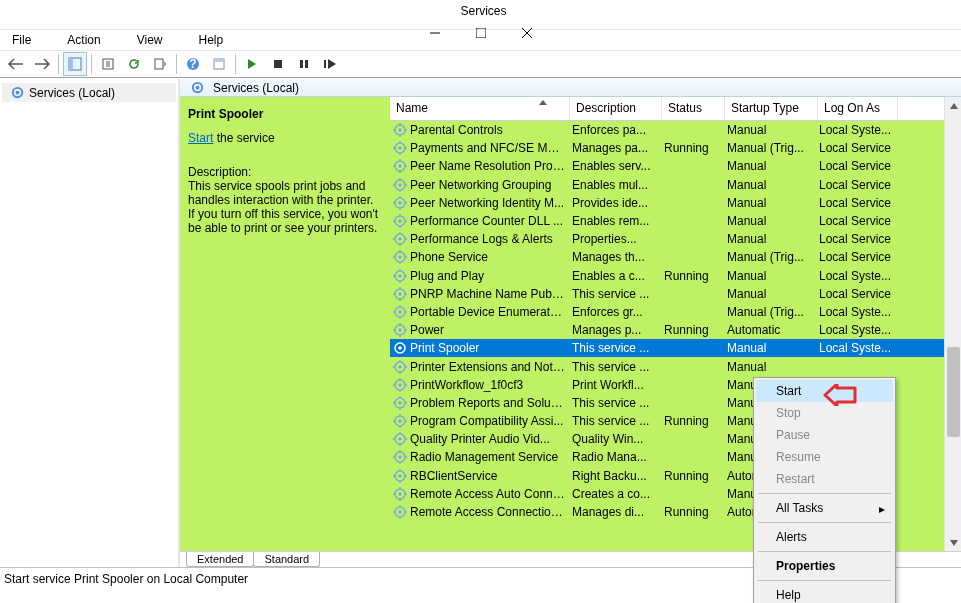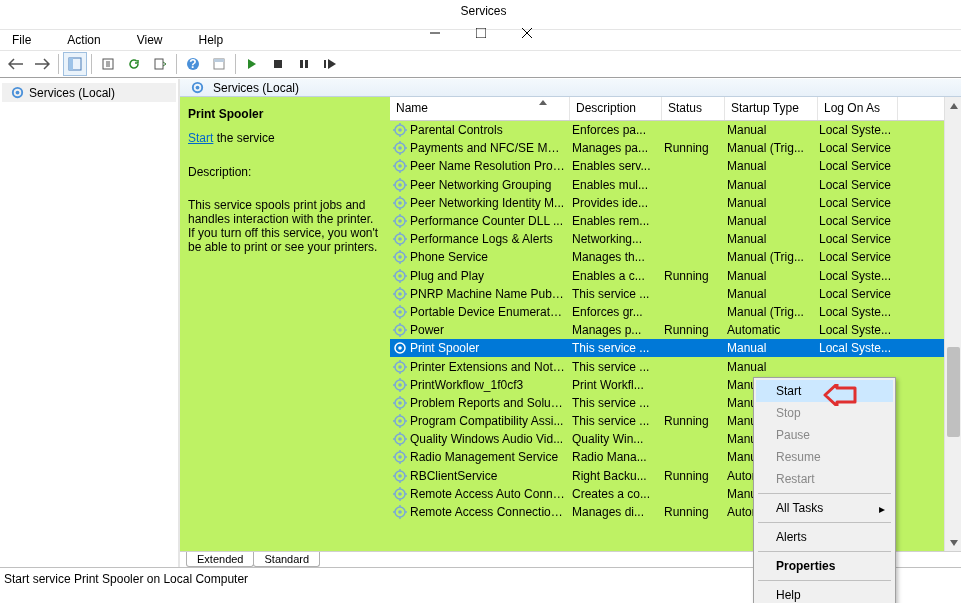--- a/index.html
+++ b/index.html
@@ -24,21 +24,21 @@
 .tree-item { display: flex; align-items: center; gap: 4px; padding: 2px 8px; background: #f0f0f0; }
 
 .content-pane { flex: 1; display: flex; flex-direction: column; position: relative; }
 .content-header { height: 28px; background: linear-gradient(#f4f9fd, #e8f1f9); border-bottom: 1px solid #c0d0e0; display: flex; align-items: center; padding: 0 10px; gap: 8px; }
 
 .content-body { flex: 1; display: flex; background: #bef264; position: relative; }
 .details-pane { width: 210px; padding: 10px 8px; }
 .details-pane h3 { font-weight: bold; font-size: 12px; margin-bottom: 10px; }
 .details-pane a { color: #0066cc; text-decoration: underline; }
 .details-pane .descr-label { margin-top: 20px; }
-.details-pane .descr-text { margin-top: 19px; }
+.details-pane .descr-text { margin-top: 0; }
 
 .list-pane { flex: 1; position: relative; overflow: hidden; }
 .list-header { height: 24px; display: flex; border-bottom: 1px solid #d0d0d0; background: #fff; position: sticky; top:0; }
 .col-h { padding: 4px 6px; border-right: 1px solid #e5e5e5; position: relative; }
 .col-h.sorted::after { content:""; position:absolute; right: 22px; top: 3px; width:0; height:0; border-left:4px solid transparent; border-right:4px solid transparent; border-bottom:5px solid #606060; }
 .col-name { width: 180px; }
 .col-desc { width: 92px; }
 .col-status { width: 63px; }
 .col-startup { width: 93px; }
 .col-logon { width: 80px; }
@@ -331,21 +331,21 @@
                   <circle cx="8" cy="8" r="5" fill="none" stroke="#7aa7d8" stroke-width="1.5"></circle>
                   <circle cx="8" cy="8" r="1.8" fill="#7aa7d8"></circle>
                   <g stroke="#7aa7d8" stroke-width="1.5">
                     <line x1="8" y1="1" x2="8" y2="3"></line>
                     <line x1="8" y1="13" x2="8" y2="15"></line>
                     <line x1="1" y1="8" x2="3" y2="8"></line>
                     <line x1="13" y1="8" x2="15" y2="8"></line>
                   </g>
                 </svg></span>
               <span class="cell c-name">Performance Logs &amp; Alerts</span>
-              <span class="cell c-desc">Networking...</span>
+              <span class="cell c-desc">Properties...</span>
               <span class="cell c-status"></span>
               <span class="cell c-startup">Manual</span>
               <span class="cell c-logon">Local Service</span>
             </div>
             <div class="row">
               <span class="row-icon"><svg viewBox="0 0 16 16">
                   <circle cx="8" cy="8" r="5" fill="none" stroke="#7aa7d8" stroke-width="1.5"></circle>
                   <circle cx="8" cy="8" r="1.8" fill="#7aa7d8"></circle>
                   <g stroke="#7aa7d8" stroke-width="1.5">
                     <line x1="8" y1="1" x2="8" y2="3"></line>
@@ -511,21 +511,21 @@
               <span class="row-icon"><svg viewBox="0 0 16 16">
                   <circle cx="8" cy="8" r="5" fill="none" stroke="#7aa7d8" stroke-width="1.5"></circle>
                   <circle cx="8" cy="8" r="1.8" fill="#7aa7d8"></circle>
                   <g stroke="#7aa7d8" stroke-width="1.5">
                     <line x1="8" y1="1" x2="8" y2="3"></line>
                     <line x1="8" y1="13" x2="8" y2="15"></line>
                     <line x1="1" y1="8" x2="3" y2="8"></line>
                     <line x1="13" y1="8" x2="15" y2="8"></line>
                   </g>
                 </svg></span>
-              <span class="cell c-name">Quality Windows Audio Vid...</span>
+              <span class="cell c-name">Quality Printer Audio Vid...</span>
               <span class="cell c-desc">Quality Win...</span>
               <span class="cell c-status"></span>
               <span class="cell c-startup">Manual</span>
               <span class="cell c-logon"></span>
             </div>
             <div class="row">
               <span class="row-icon"><svg viewBox="0 0 16 16">
                   <circle cx="8" cy="8" r="5" fill="none" stroke="#7aa7d8" stroke-width="1.5"></circle>
                   <circle cx="8" cy="8" r="1.8" fill="#7aa7d8"></circle>
                   <g stroke="#7aa7d8" stroke-width="1.5">

